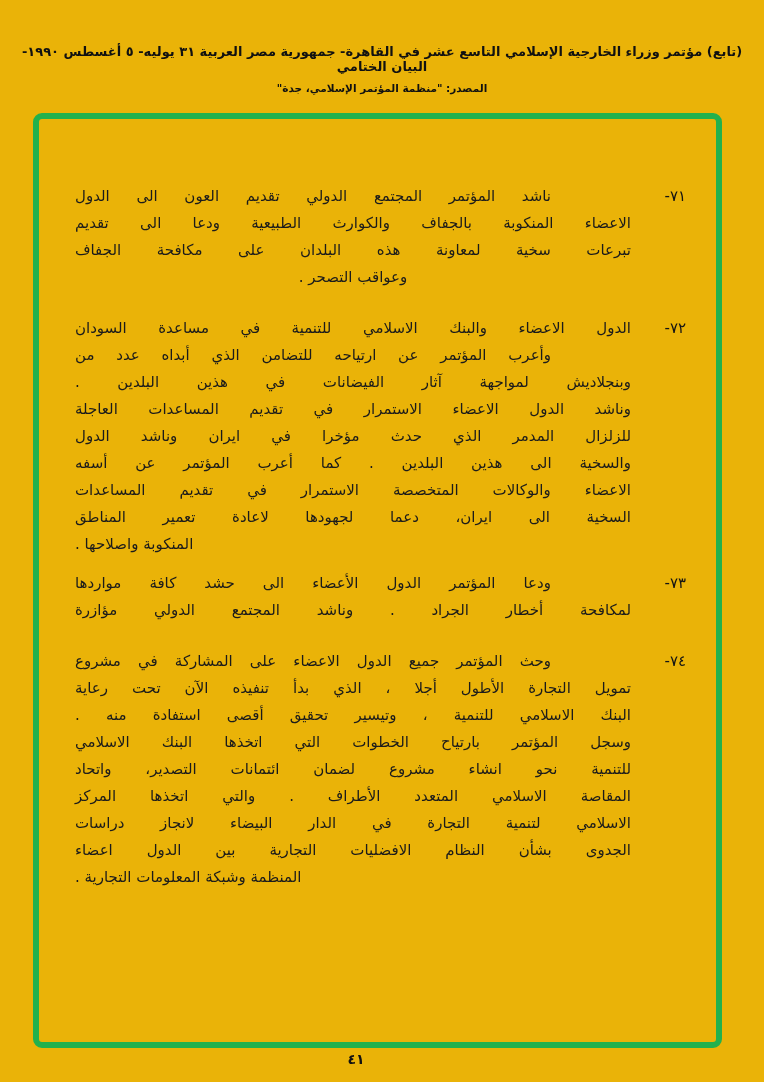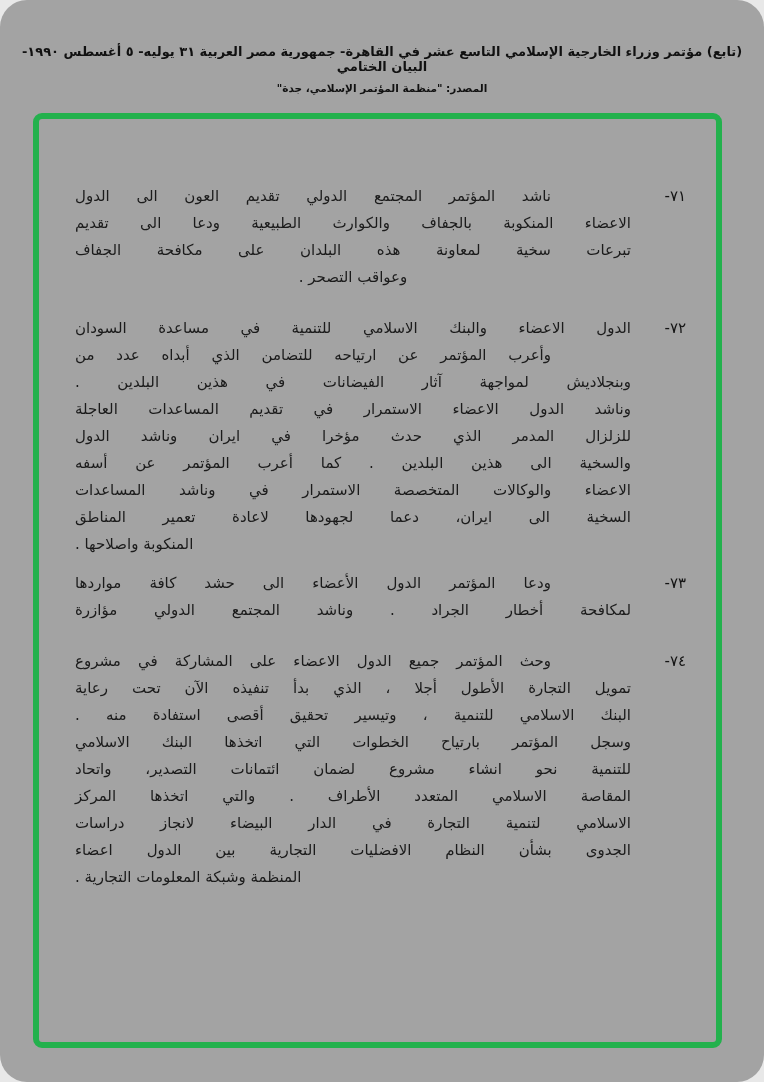--- a/index.html
+++ b/index.html
@@ -1,24 +1,23 @@
 <!DOCTYPE html>
 <html lang="ar"><head>
 <meta charset="utf-8">
 <style>
   html,body{margin:0;padding:0;background:#e8e8e8;}
   .page{
     position:relative;
     width:764px;height:1082px;
     margin:0 auto;
-    background:#a3a3a3;
+    background:#eab308;
     font-family:"DejaVu Sans",sans-serif;
     color:#1b1b1b;
     overflow:hidden;
-    border-radius:27px;
   }
   .doc-header{
     position:absolute;top:44px;left:10px;right:10px;
     text-align:center;direction:rtl;
   }
   .header-line1{font-size:13px;font-weight:bold;color:#111;}
   .header-line2{font-size:10.5px;font-weight:bold;color:#111;margin-top:8px;}
   .frame{
     position:absolute;left:33px;top:113px;
     width:677px;height:923px;
@@ -75,21 +74,21 @@
         </div>
         <div class="para">
           <span class="para-num">٧٢-</span>
           <div class="para-lines">
             <div class="line">الدول الاعضاء والبنك الاسلامي للتنمية في مساعدة السودان</div>
             <div class="line first">وأعرب المؤتمر عن ارتياحه للتضامن الذي أبداه عدد من</div>
             <div class="line">وبنجلاديش لمواجهة آثار الفيضانات في هذين البلدين .</div>
             <div class="line">وناشد الدول الاعضاء الاستمرار في تقديم المساعدات العاجلة</div>
             <div class="line">للزلزال المدمر الذي حدث مؤخرا في ايران وناشد الدول</div>
             <div class="line">والسخية الى هذين البلدين . كما أعرب المؤتمر عن أسفه</div>
-            <div class="line">الاعضاء والوكالات المتخصصة الاستمرار في وناشد المساعدات</div>
+            <div class="line">الاعضاء والوكالات المتخصصة الاستمرار في تقديم المساعدات</div>
             <div class="line">السخية الى ايران، دعما لجهودها لاعادة تعمير المناطق</div>
             <div class="line last">المنكوبة واصلاحها .</div>
           </div>
         </div>
         <div class="para">
           <span class="para-num">٧٣-</span>
           <div class="para-lines">
             <div class="line first">ودعا المؤتمر الدول الأعضاء الى حشد كافة مواردها</div>
             <div class="line">لمكافحة أخطار الجراد . وناشد المجتمع الدولي مؤازرة</div>
           </div>
@@ -104,14 +103,15 @@
             <div class="line">للتنمية نحو انشاء مشروع لضمان ائتمانات التصدير، واتحاد</div>
             <div class="line">المقاصة الاسلامي المتعدد الأطراف . والتي اتخذها المركز</div>
             <div class="line">الاسلامي لتنمية التجارة في الدار البيضاء لانجاز دراسات</div>
             <div class="line">الجدوى بشأن النظام الافضليات التجارية بين الدول اعضاء</div>
             <div class="line last">المنظمة وشبكة المعلومات التجارية .</div>
           </div>
         </div>
       </div>
   </div>
 
+  <div class="page-number">٤١</div>
 
 </div>
 
 </body></html>

